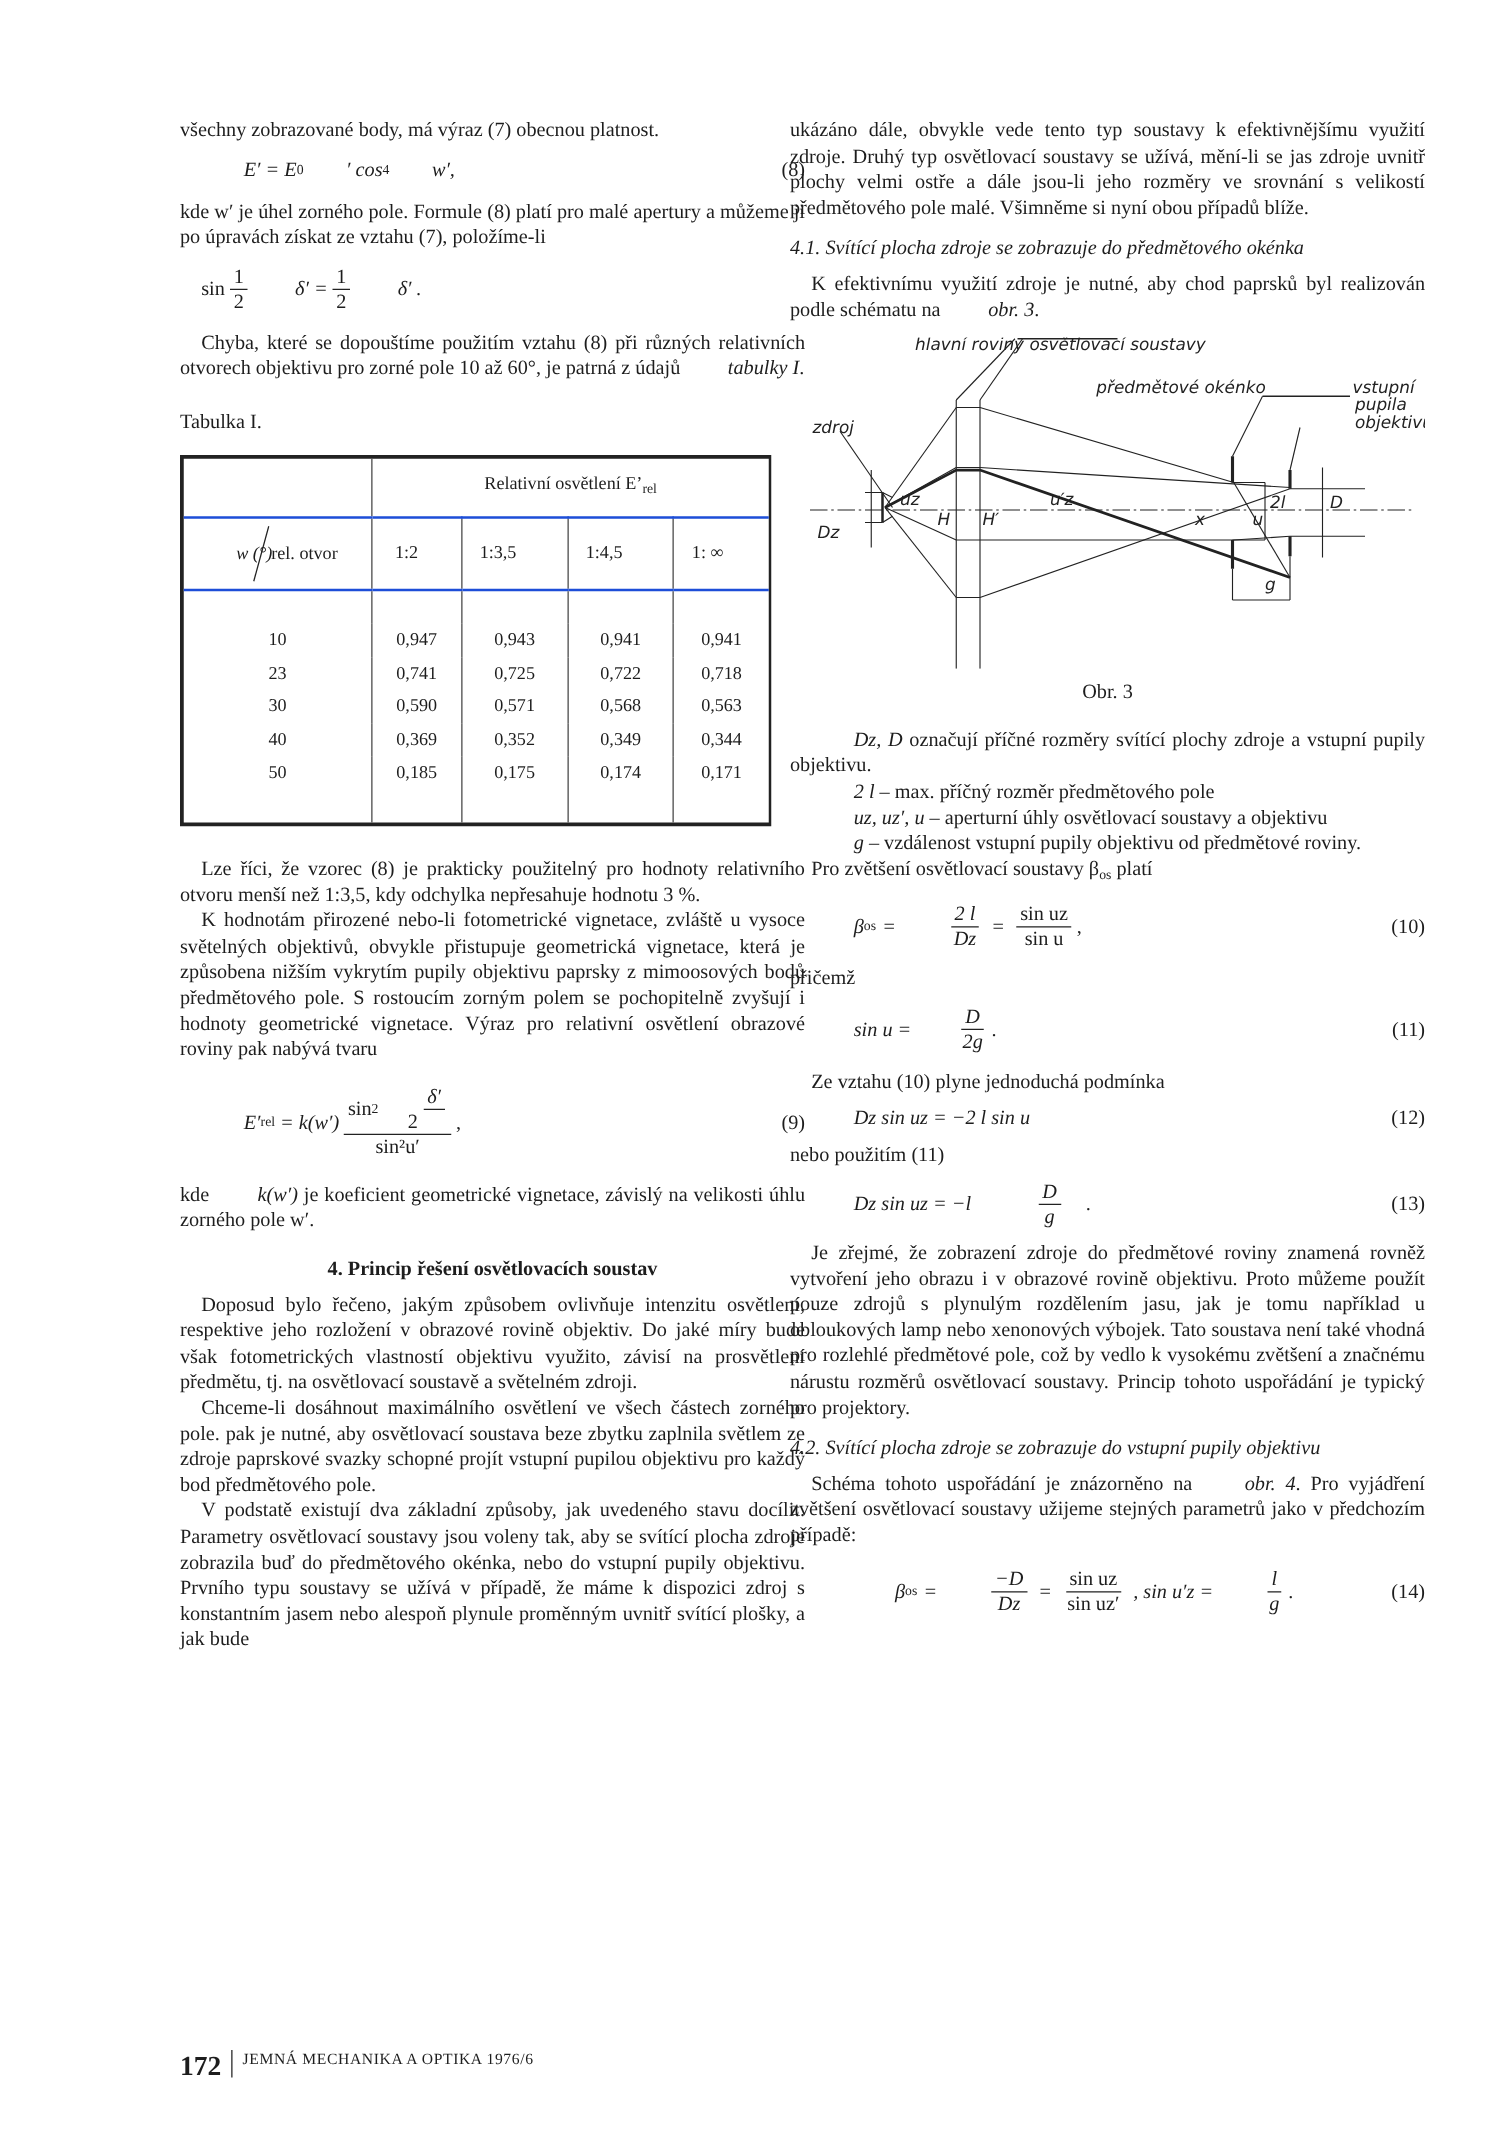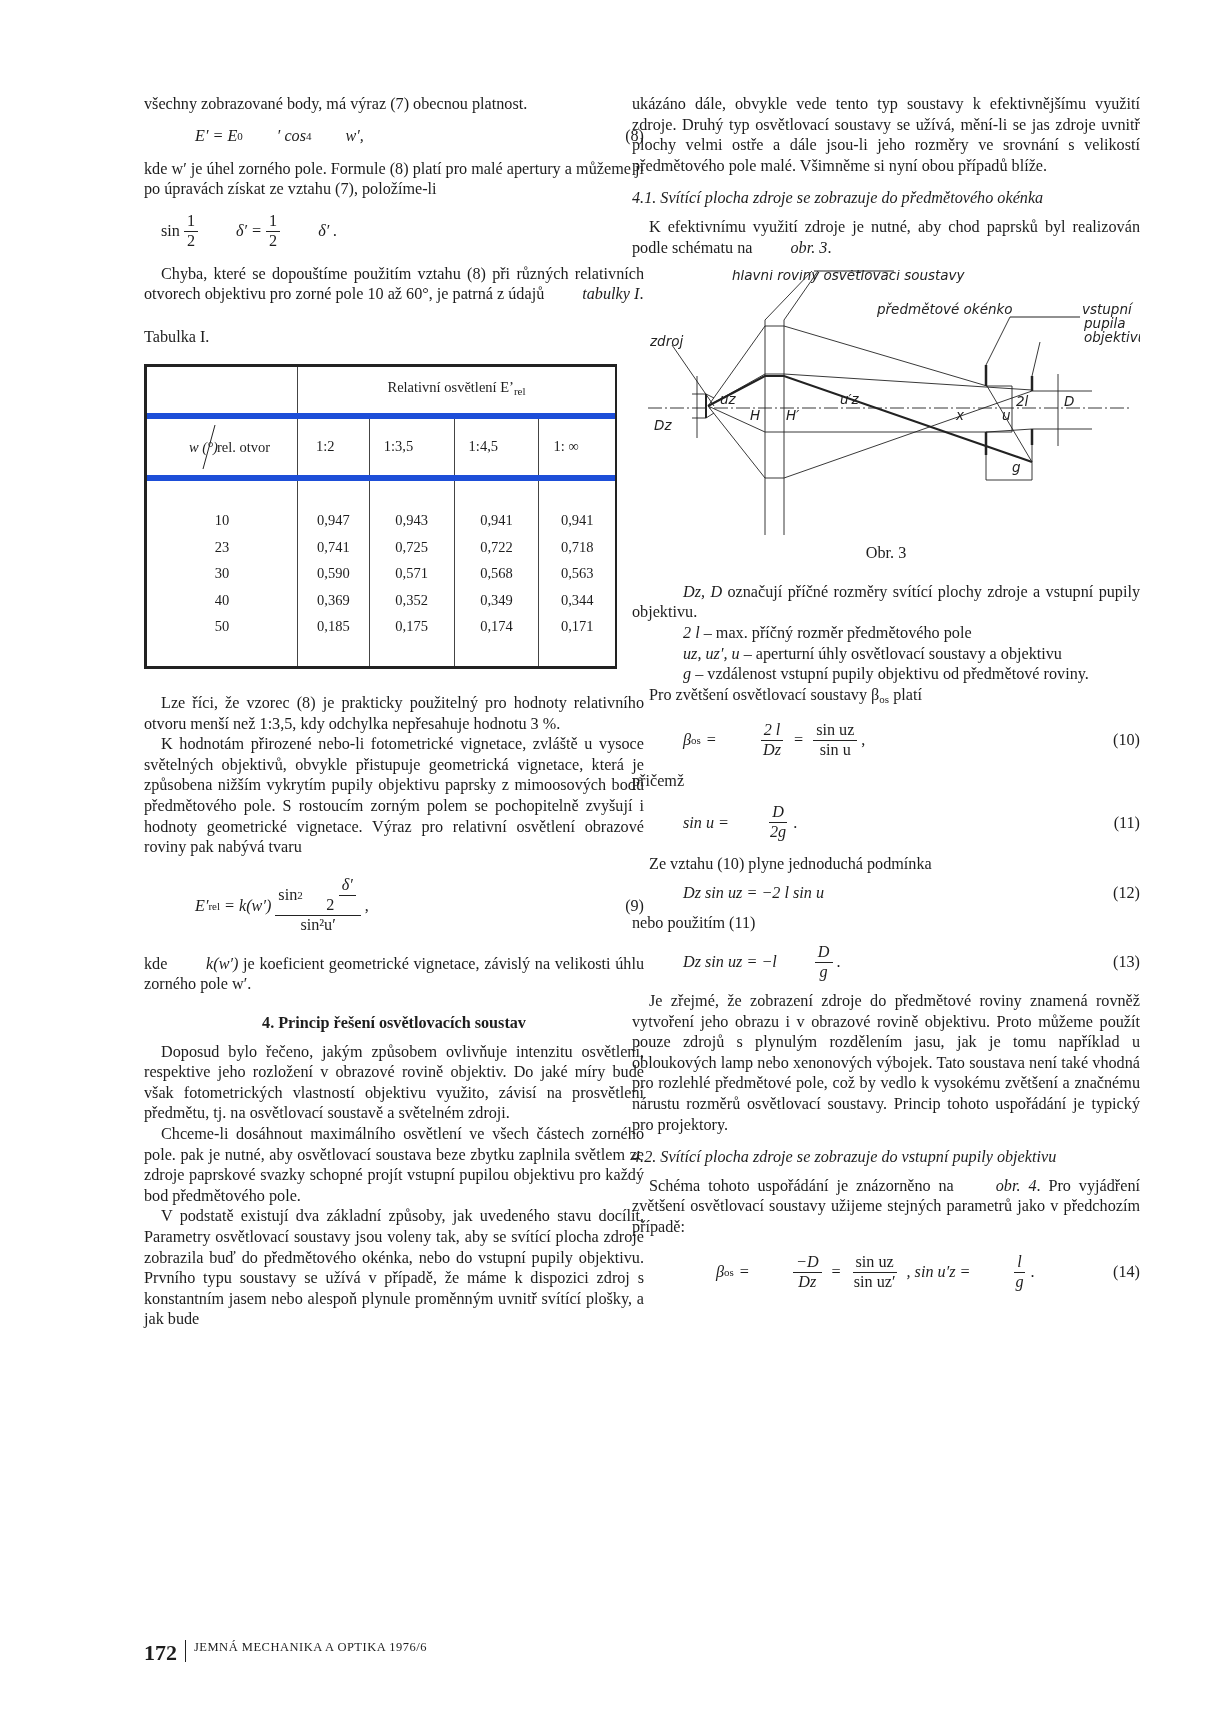--- a/index.html
+++ b/index.html
@@ -15,21 +15,21 @@
   .eq .num { position: absolute; right: 0; }
   .frac { display: inline-flex; flex-direction: column; align-items: center; vertical-align: middle; margin: 0 4px; }
   .frac .n { border-bottom: 1px solid #222; padding: 0 3px; line-height: 19px; }
   .frac .d { line-height: 19px; padding: 0 3px; }
   .sub { font-size: 11px; vertical-align: -3px; }
   .sup { font-size: 11px; vertical-align: 6px; }
   .caption { }
   table.data { border-collapse: collapse; width: 500px; font-size: 14.5px; }
   table.data td { text-align: center; height: 26.5px; padding: 0; }
   .tbl-wrap { border-left: 3px solid #222; border-top: 3px solid #222; border-bottom: 3px solid #222; border-right: 2px solid #222; }
-  .hrow td { border-bottom: 6px solid #1d4ed8; }
+  .hrow td { border-bottom: 2px solid #1d4ed8; }
   .vline { border-left: 1px solid #444; }
   h3 { margin: 0; font-size: 16.2px; font-weight: bold; text-align: center; }
   .sub-head { font-style: italic; padding-left: 48px; text-indent: -48px; }
   .footer { position: absolute; left: 144px; top: 1640px; display: flex; align-items: flex-start; }
   .footer .page { font-size: 22px; font-weight: bold; }
   .footer .sep { width: 1px; height: 22px; background: #222; margin: 0 8px; }
   .footer .journal { font-size: 12.5px; letter-spacing: 0.5px; }
   .figure { position: relative; width: 508px; height: 265px; }
   .fig-label { font-family: "DejaVu Sans", sans-serif; font-style: italic; font-size: 13.5px; fill: #222; }
 </style>
@@ -305,21 +305,21 @@
 
   <p class="ind">Ze vztahu (10) plyne jednoduchá podmínka</p>
 
   <div class="eq" style="height:38px; padding-left:17px;">
     <span class="it">Dz sin uz = −2 l sin u</span>
     <span class="num">(12)</span>
   </div>
 
   <p>nebo použitím (11)</p>
 
-  <div class="eq" style="height:58px; padding-left:17px;">
+  <div class="eq" style="height:58px; padding-left:17px;gap:16px;">
     <span class="it">Dz sin uz = −l</span>
     <span class="frac">
         <span class="n it">D</span>
         <span class="d it">g</span>
       </span>
     <span>.</span>
     <span class="num">(13)</span>
   </div>
 
   <p class="ind">Je zřejmé, že zobrazení zdroje do předmětové roviny znamená rovněž vytvoření jeho obrazu i v obrazové rovině objektivu. Proto můžeme použít pouze zdrojů s plynulým rozdělením jasu, jak je tomu například u obloukových lamp nebo xenonových výbojek. Tato soustava není také vhodná pro rozlehlé předmětové pole, což by vedlo k vysokému zvětšení a značnému nárustu rozměrů osvětlovací soustavy. Princip tohoto uspořádání je typický pro projektory.</p>

